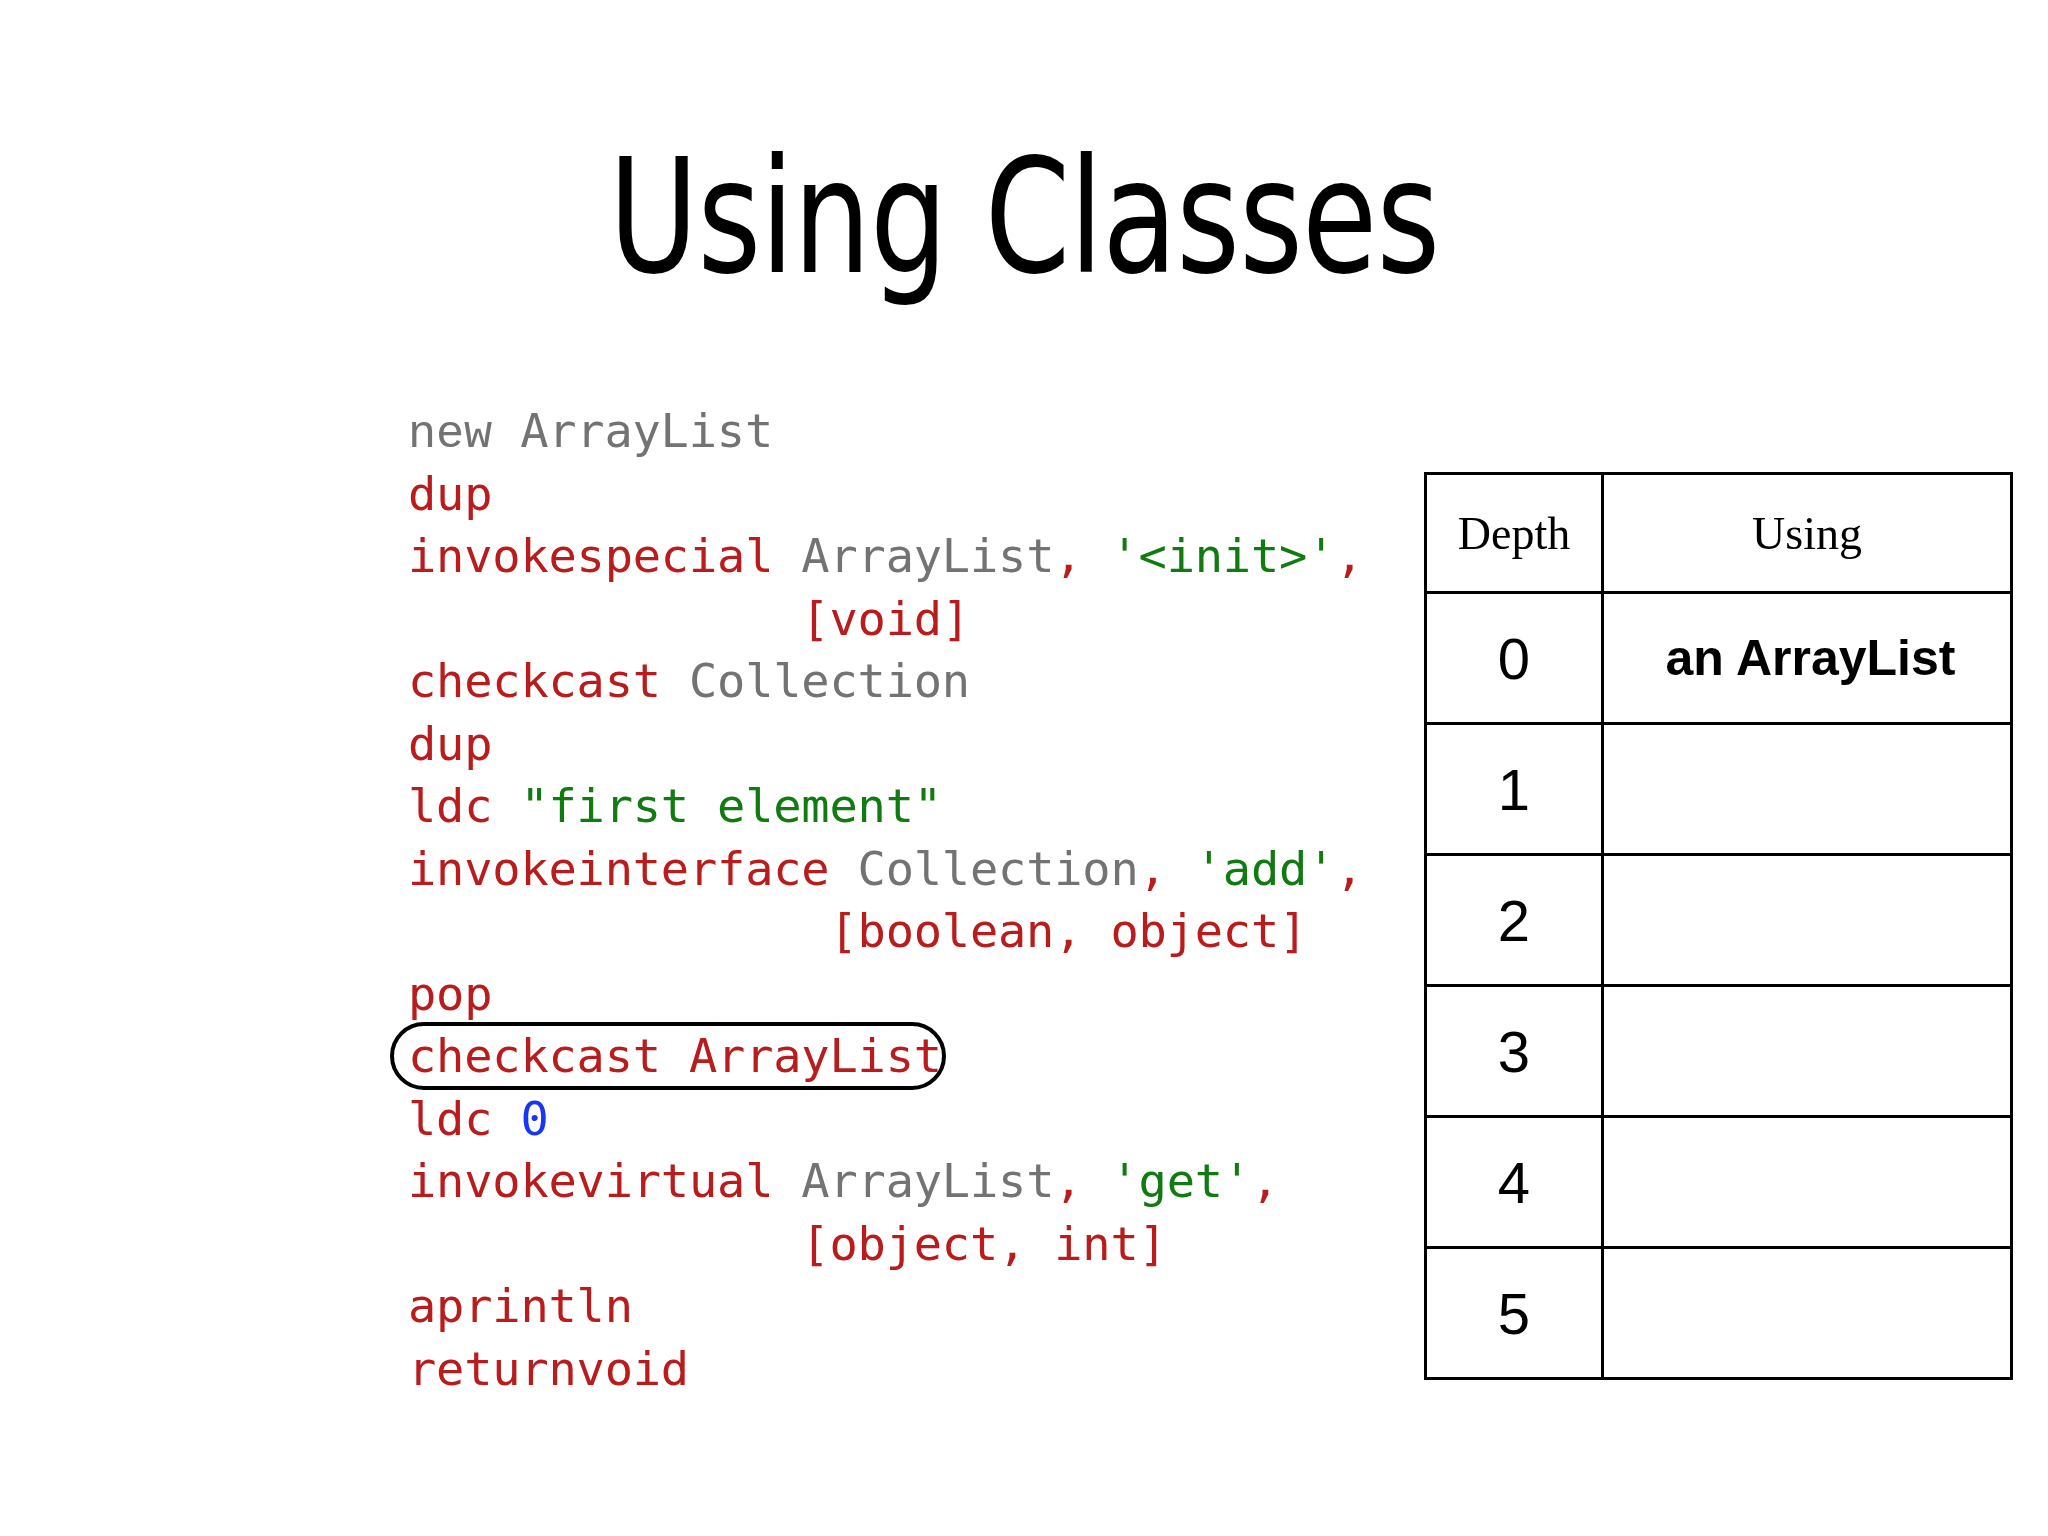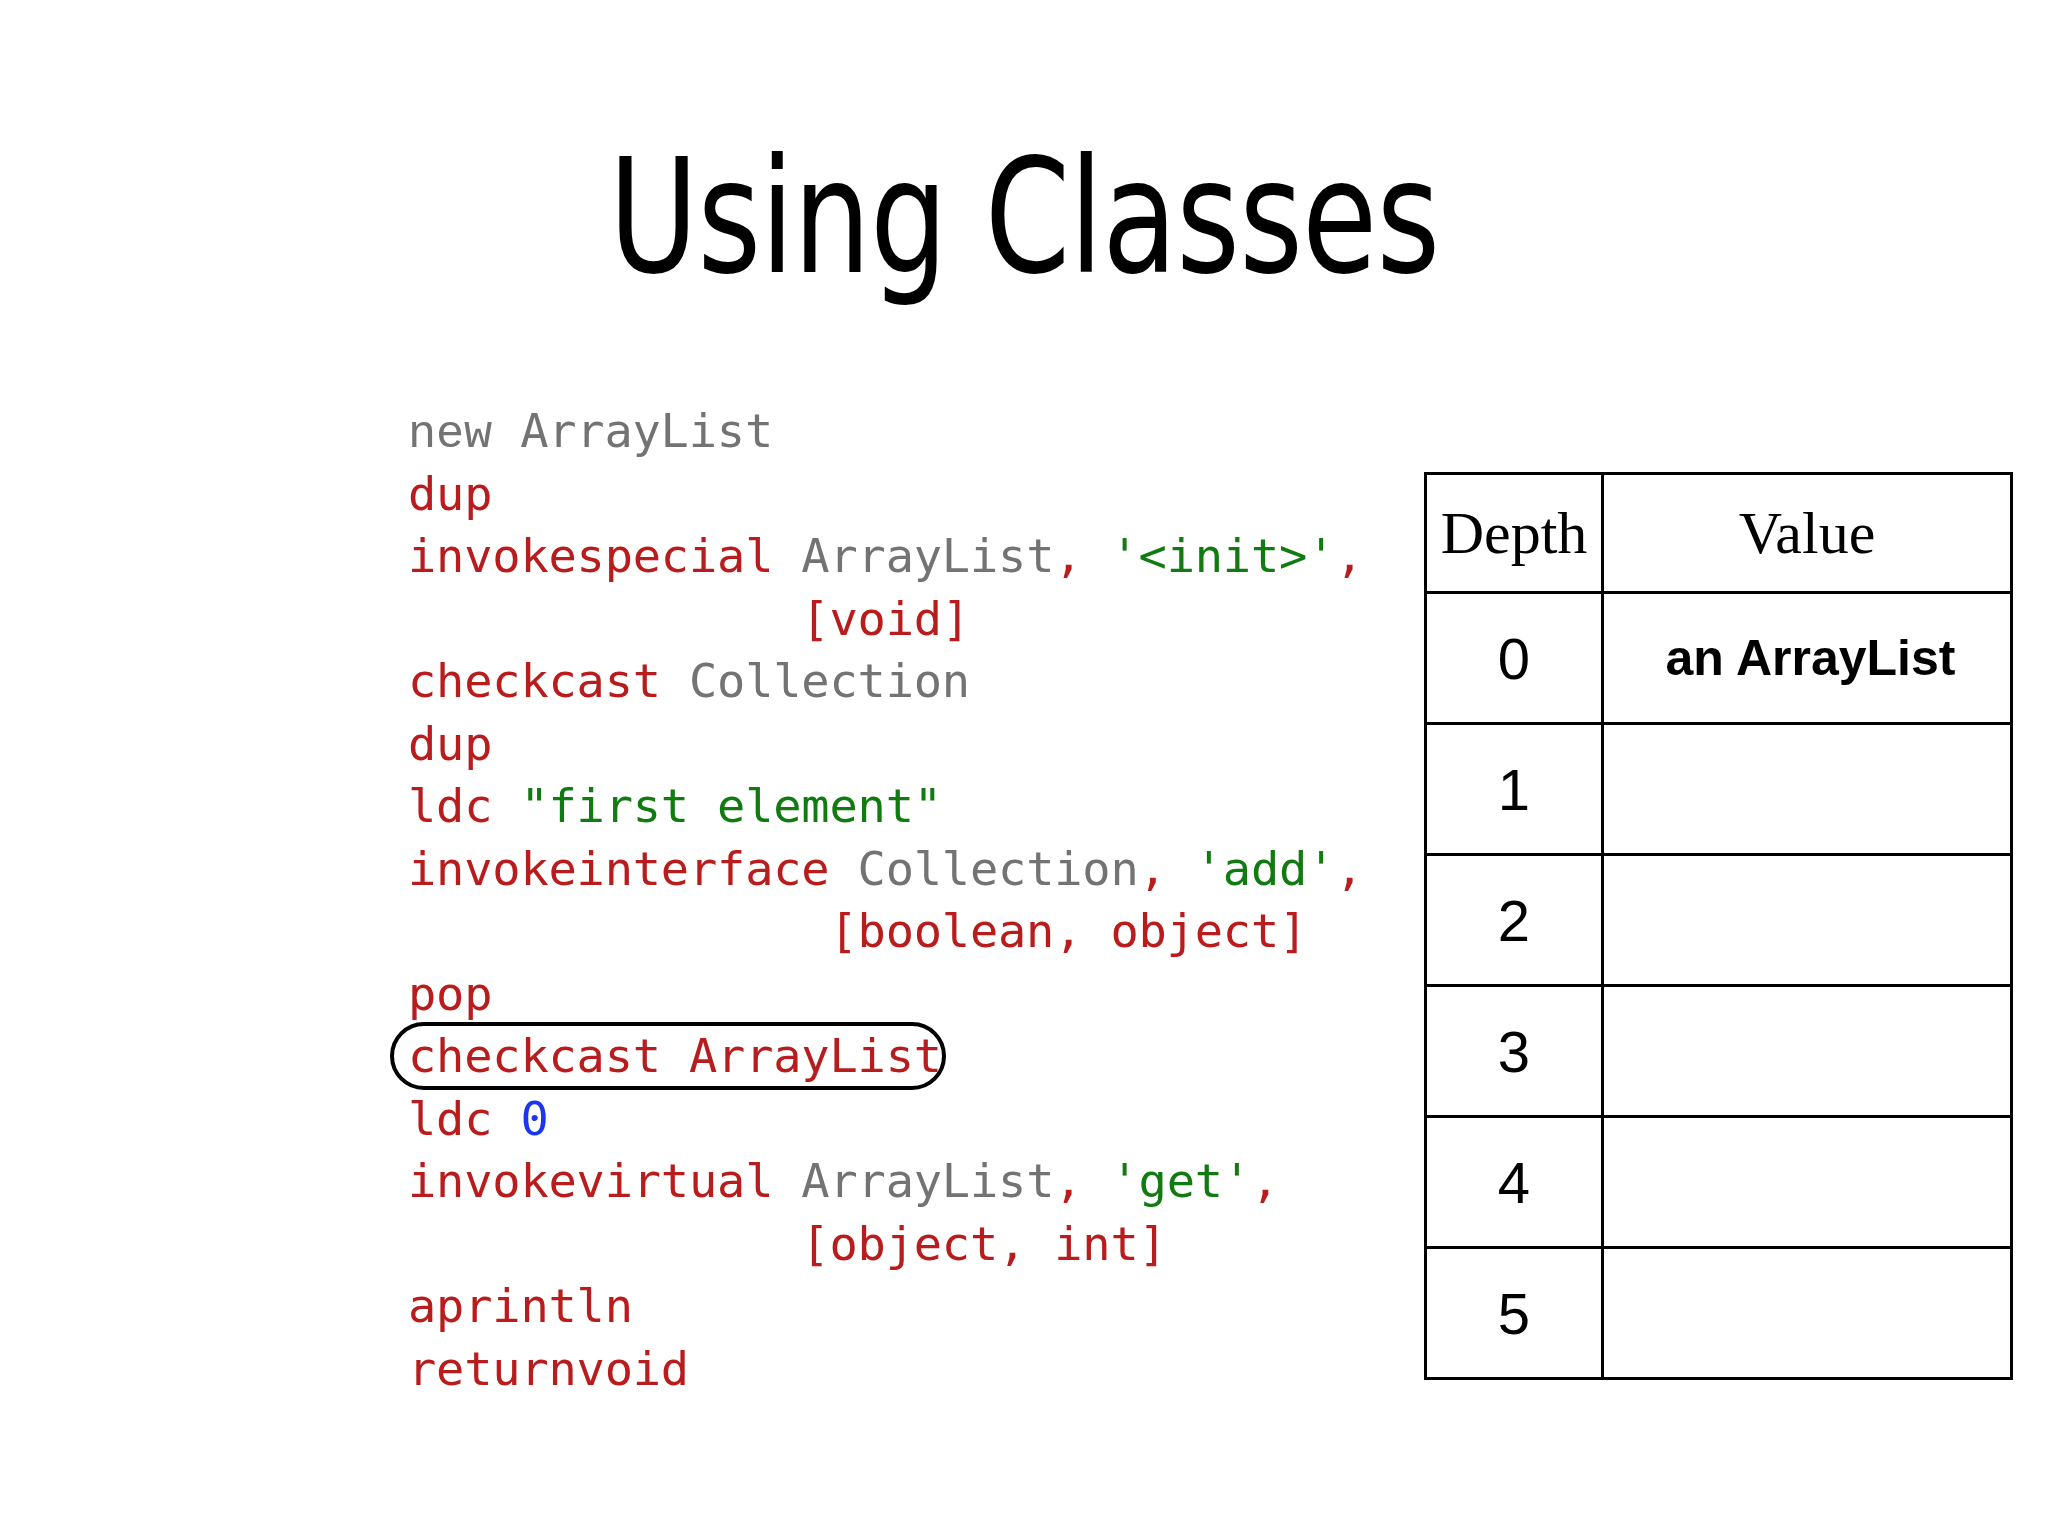--- a/index.html
+++ b/index.html
@@ -89,21 +89,21 @@
     text-align: center;
     vertical-align: middle;
     color: #000000;
   }
   #stack-table .col-depth { width: 174px; }
   #stack-table .col-value { width: 406px; }
 
   #stack-table tr.header-row td {
     height: 116px;
     font-family: "Liberation Serif", "DejaVu Serif", serif;
-    font-size: 60px;
+    font-size: 46px;
     font-weight: 400;
   }
   #stack-table tr.data-row td {
     height: 128px;
   }
   #stack-table td.depth-cell {
     font-family: "Liberation Sans", sans-serif;
     font-size: 58px;
     font-weight: 400;
   }
@@ -125,21 +125,21 @@
   <div id="title">Using Classes</div>
 
   <div id="code"><div class="code-line"><span class="tok-kw">new</span><span class="tok-plain"> </span><span class="tok-cls">ArrayList</span></div><div class="code-line"><span class="tok-plain">dup</span></div><div class="code-line"><span class="tok-plain">invokespecial </span><span class="tok-cls">ArrayList</span><span class="tok-plain">, </span><span class="tok-str">'&lt;init&gt;'</span><span class="tok-plain">,</span></div><div class="code-line"><span class="tok-plain">              [void]</span></div><div class="code-line"><span class="tok-plain">checkcast </span><span class="tok-cls">Collection</span></div><div class="code-line"><span class="tok-plain">dup</span></div><div class="code-line"><span class="tok-plain">ldc </span><span class="tok-str">"first element"</span></div><div class="code-line"><span class="tok-plain">invokeinterface </span><span class="tok-cls">Collection</span><span class="tok-plain">, </span><span class="tok-str">'add'</span><span class="tok-plain">,</span></div><div class="code-line"><span class="tok-plain">               [boolean, object]</span></div><div class="code-line"><span class="tok-plain">pop</span></div><div class="code-line circled"><span class="tok-plain">checkcast ArrayList</span></div><div class="code-line"><span class="tok-plain">ldc </span><span class="tok-num">0</span></div><div class="code-line"><span class="tok-plain">invokevirtual </span><span class="tok-cls">ArrayList</span><span class="tok-plain">, </span><span class="tok-str">'get'</span><span class="tok-plain">,</span></div><div class="code-line"><span class="tok-plain">              [object, int]</span></div><div class="code-line"><span class="tok-plain">aprintln</span></div><div class="code-line"><span class="tok-plain">returnvoid</span></div></div>
 
   <div id="circle-oval"></div>
 
   <table id="stack-table">
     <tbody>
         <tr class="header-row">
           <td class="col-depth">Depth</td>
-          <td class="col-value">Value</td>
+          <td class="col-value">Using</td>
         </tr>
         <tr class="data-row">
           <td class="col-depth depth-cell">0</td>
           <td class="col-value value-cell">an ArrayList</td>
         </tr>
         <tr class="data-row">
           <td class="col-depth depth-cell">1</td>
           <td class="col-value value-cell empty-cell"></td>
         </tr>
         <tr class="data-row">

